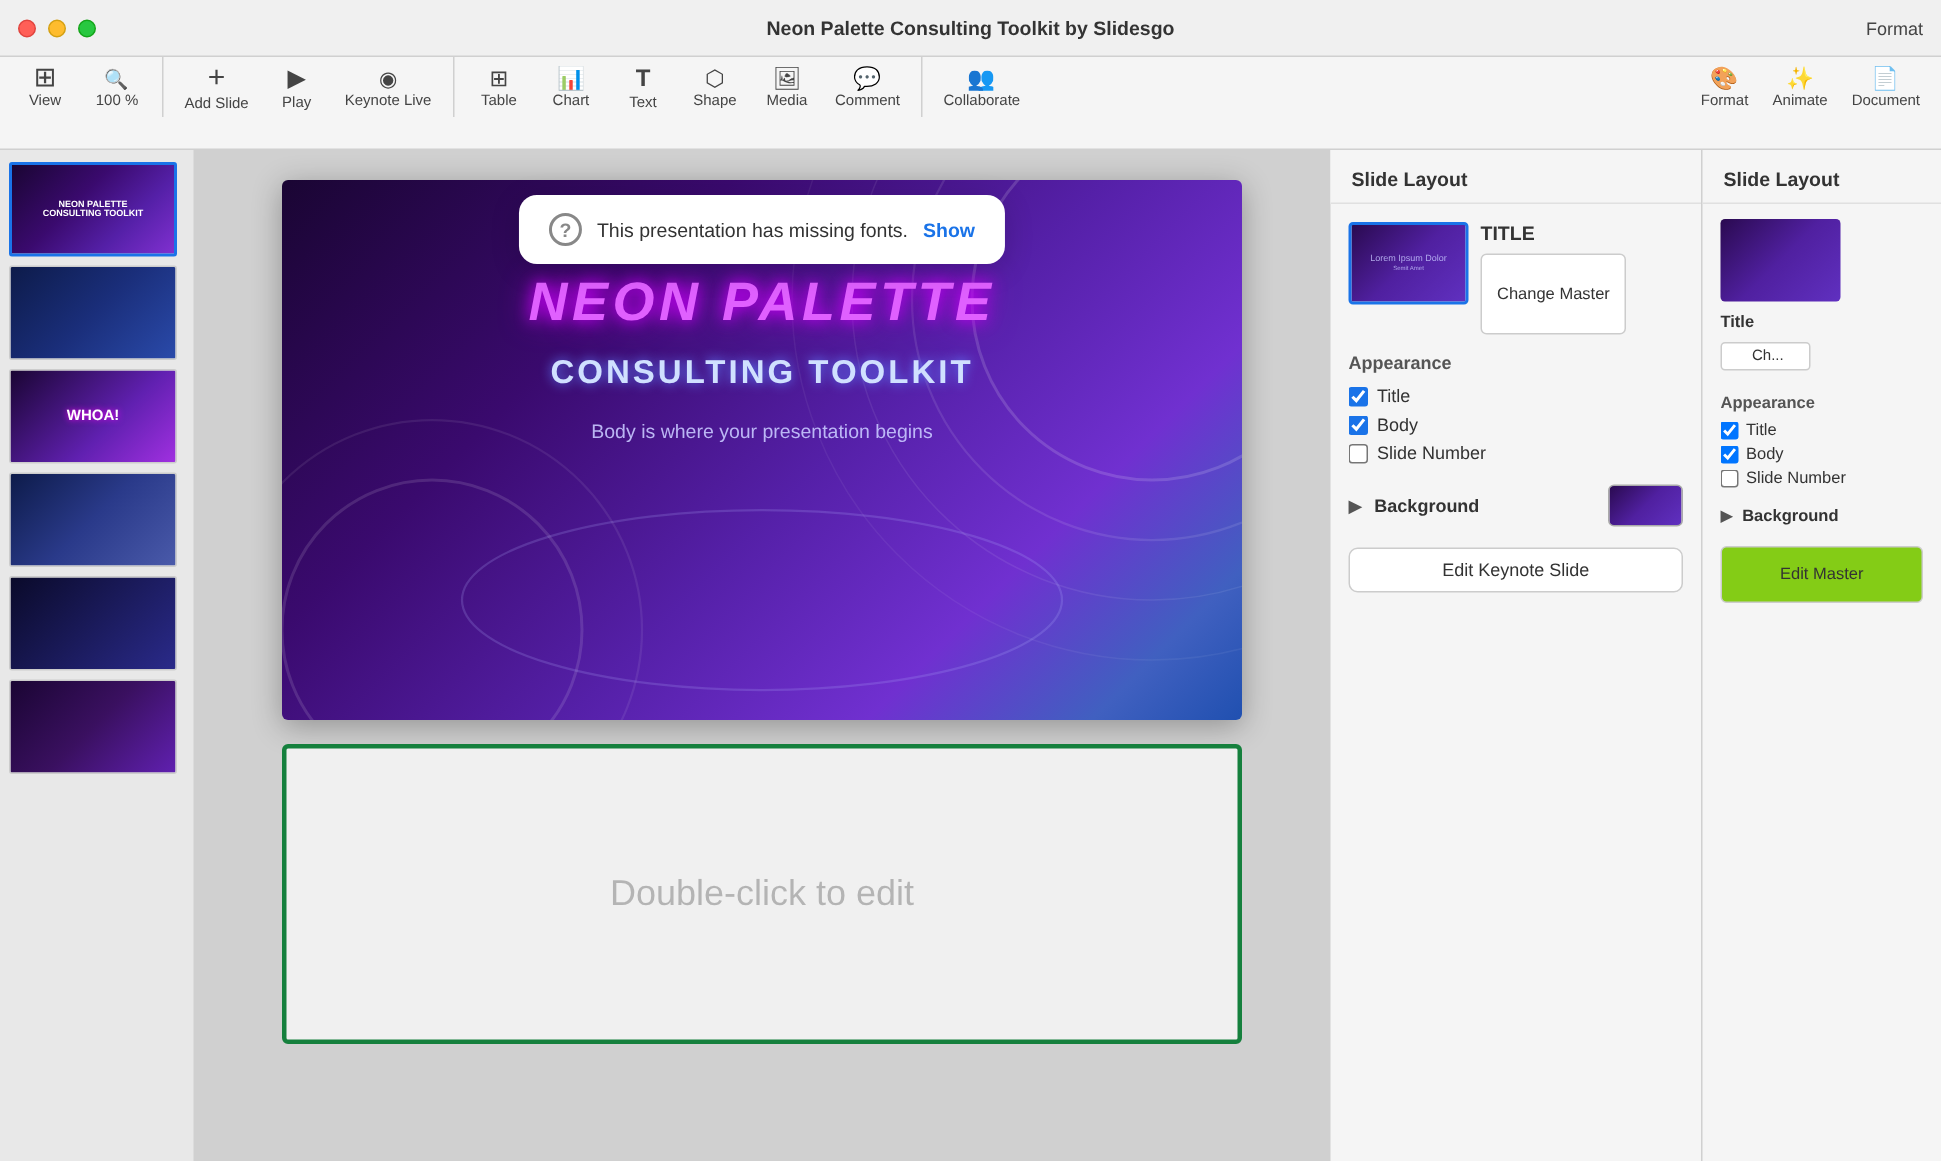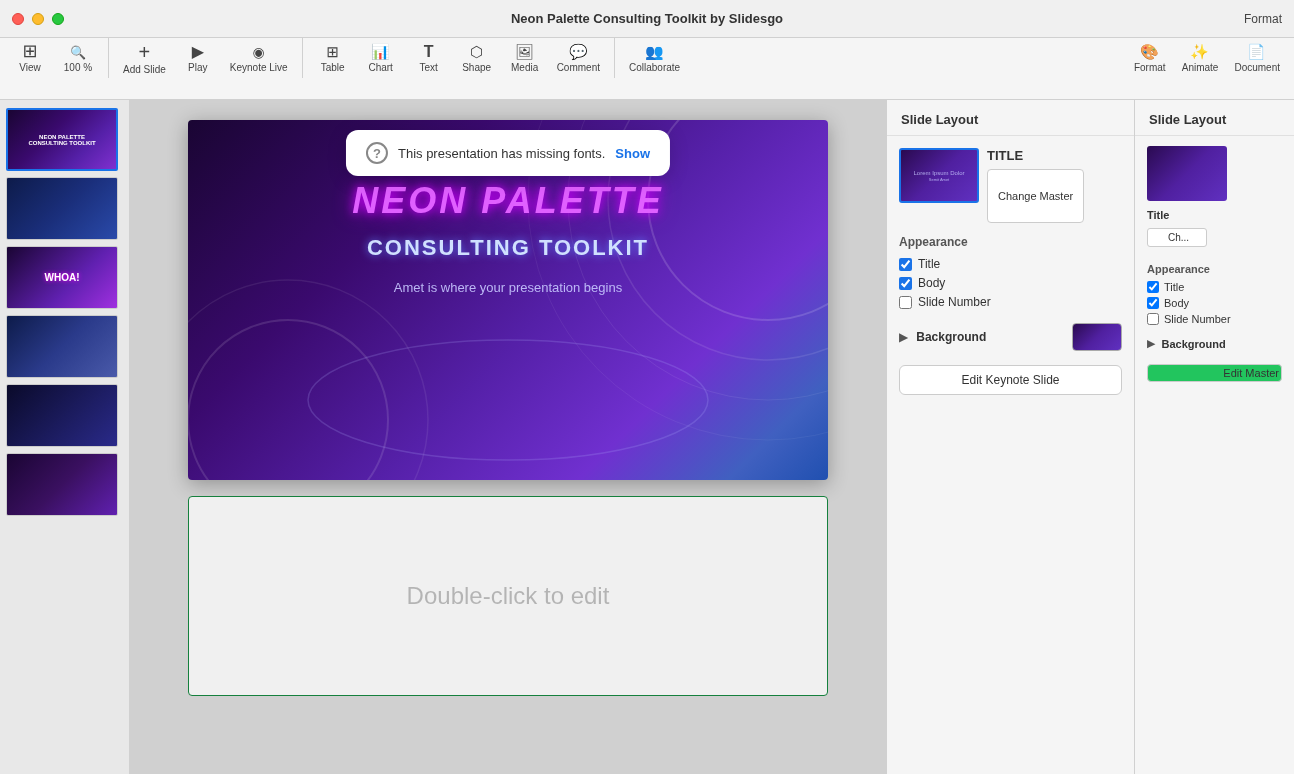--- a/index.html
+++ b/index.html
@@ -205,21 +205,21 @@
     
     .second-slide {
       width: 640px;
       height: 200px;
       background: #f0f0f0;
       border-radius: 4px;
       margin-top: 16px;
       display: flex;
       align-items: center;
       justify-content: center;
-      border: 1px solid #15803d;
+      border: 3px solid #15803d;
       position: relative;
     }
     .double-click-text {
       font-size: 24px;
       color: rgba(0,0,0,0.25);
       font-weight: 300;
     }
 
     
     .missing-fonts-banner {
@@ -443,28 +443,28 @@
       display: flex;
       align-items: center;
       gap: 6px;
       margin-top: 12px;
     }
     .far-bg-arrow { font-size: 11px; color: #555; }
     .far-bg-label { font-size: 11px; font-weight: 600; color: #333; }
     .far-edit-master-btn {
       width: 100%;
       margin-top: 14px;
-      padding: 2px;
-      background: #22c55e;
+      padding: 12px;
+      background: #84cc16;
       border: 1px solid #ccc;
       border-radius: 4px;
       font-size: 11px;
       color: #333;
       cursor: pointer;
-      text-align: right;
+      text-align: center;
     }
 
     
     .toolbar-icon-view::before { content: '⊞'; }
     .toolbar-icon-zoom::before { content: '🔍'; font-size: 13px; }
     .toolbar-icon-add::before { content: '+'; font-size: 20px; font-weight: 300; }
     .toolbar-icon-play::before { content: '▶'; font-size: 16px; }
     .toolbar-icon-keynote::before { content: '◉'; font-size: 14px; }
     .toolbar-icon-table::before { content: '⊞'; font-size: 15px; }
     .toolbar-icon-chart::before { content: '📊'; font-size: 15px; }
@@ -610,21 +610,21 @@
         <circle cx="580" cy="80" r="120" fill="none" stroke="rgba(255,255,255,0.15)" stroke-width="2"></circle>
         <circle cx="580" cy="80" r="160" fill="none" stroke="rgba(255,255,255,0.1)" stroke-width="1.5"></circle>
         <circle cx="580" cy="80" r="200" fill="none" stroke="rgba(255,255,255,0.08)" stroke-width="1"></circle>
         <circle cx="580" cy="80" r="240" fill="none" stroke="rgba(255,255,255,0.06)" stroke-width="1"></circle>
         <circle cx="100" cy="300" r="100" fill="none" stroke="rgba(255,255,255,0.12)" stroke-width="2"></circle>
         <circle cx="100" cy="300" r="140" fill="none" stroke="rgba(255,255,255,0.08)" stroke-width="1.5"></circle>
         <ellipse cx="320" cy="280" rx="200" ry="60" fill="none" stroke="rgba(180,180,255,0.2)" stroke-width="1.5"></ellipse>
       </svg>
       <div class="slide-title-neon">NEON PALETTE</div>
       <div class="slide-subtitle-neon">CONSULTING TOOLKIT</div>
-      <div class="slide-tagline">Amet is where your presentation begins</div>
+      <div class="slide-tagline">Body is where your presentation begins</div>
     </div>
 
     <div class="second-slide">
       <span class="double-click-text">Double-click to edit</span>
     </div>
   </div>
 
   <div class="right-panel">
     <div class="panel-header">Slide Layout</div>
     <div class="slide-layout-panel">

